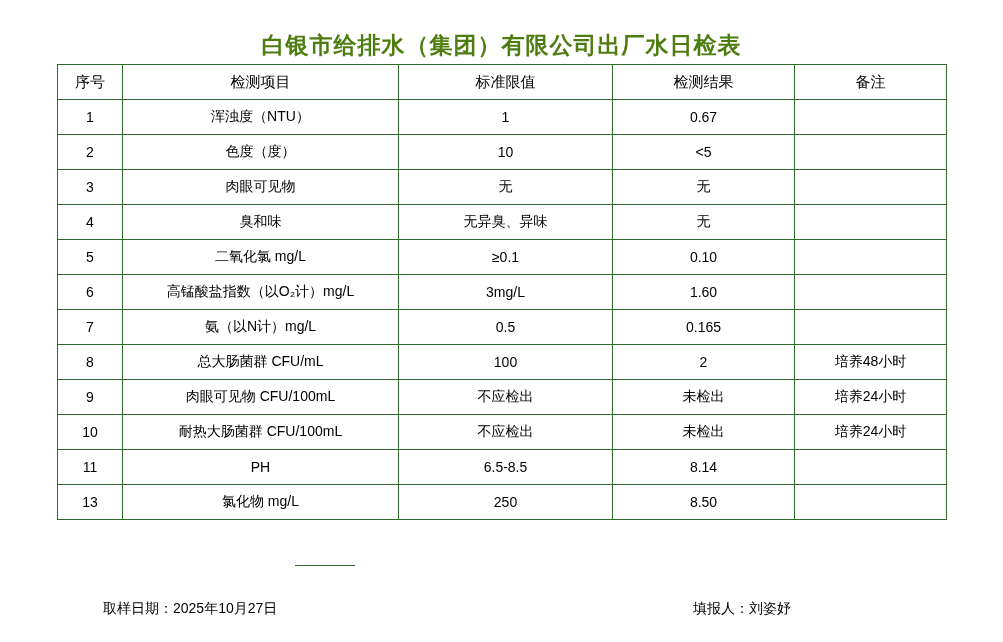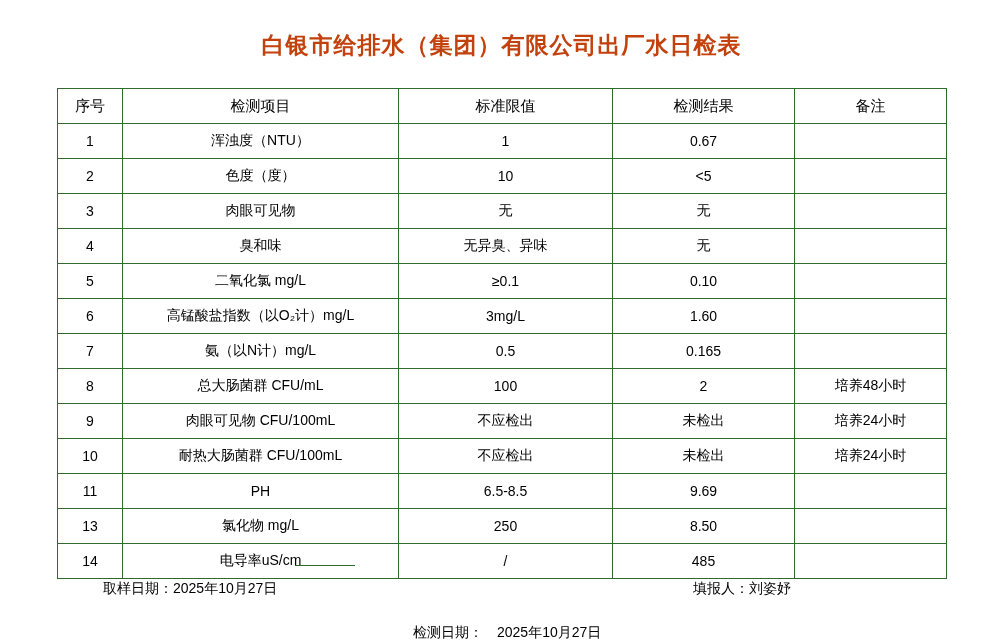--- a/index.html
+++ b/index.html
@@ -22,25 +22,25 @@
   .doc-title {
     position: absolute;
     top: 30px;
     left: 0;
     width: 1003px;
     text-align: center;
     font-family: "DejaVu Serif", "Liberation Serif", serif;
     font-weight: bold;
     font-size: 23px;
     letter-spacing: 1px;
-    color: #c2410c;
+    color: #4d7c0f;
   }
   table.report {
     position: absolute;
-    top: 88px;
+    top: 64px;
     left: 57px;
     width: 889px;
     border-collapse: collapse;
     table-layout: fixed;
     border-radius: 10px;
   }
   table.report td, table.report th {
     border: 1px solid #2f6b2f;
     height: 34px;
     font-size: 14px;
@@ -56,21 +56,21 @@
   col.c0 { width: 65px; }
   col.c1 { width: 276px; }
   col.c2 { width: 214px; }
   col.c3 { width: 182px; }
   col.c4 { width: 152px; }
 
   .cell-item { font-size: 14.5px; }
 
   .footer {
     position: absolute;
-    top: 572px;
+    top: 592px;
     left: 57px;
     width: 889px;
     height: 36px;
     font-size: 14px;
     text-decoration: underline;
   }
   .footer .f-item {
     position: absolute;
     white-space: nowrap;
     font-size: 14px;
@@ -180,35 +180,28 @@
         <td>10</td>
         <td class="cell-item">耐热大肠菌群 CFU/100mL</td>
         <td>不应检出</td>
         <td>未检出</td>
         <td>培养24小时</td>
       </tr>
       <tr>
         <td>11</td>
         <td class="cell-item">PH</td>
         <td>6.5-8.5</td>
-        <td>9.69</td>
+        <td>8.14</td>
         <td></td>
       </tr>
       <tr>
         <td>13</td>
         <td class="cell-item">氯化物 mg/L</td>
         <td>250</td>
         <td>8.50</td>
-        <td></td>
-      </tr>
-      <tr>
-        <td>14</td>
-        <td class="cell-item">电导率uS/cm</td>
-        <td>/</td>
-        <td>485</td>
         <td></td>
       </tr>
     </tbody>
   </table>
 
   <div class="corner-mark"></div>
 
   <div class="footer">
     <div class="f-item f-sample">
       <span>取样日期：</span><span>2025年10月27日</span>

